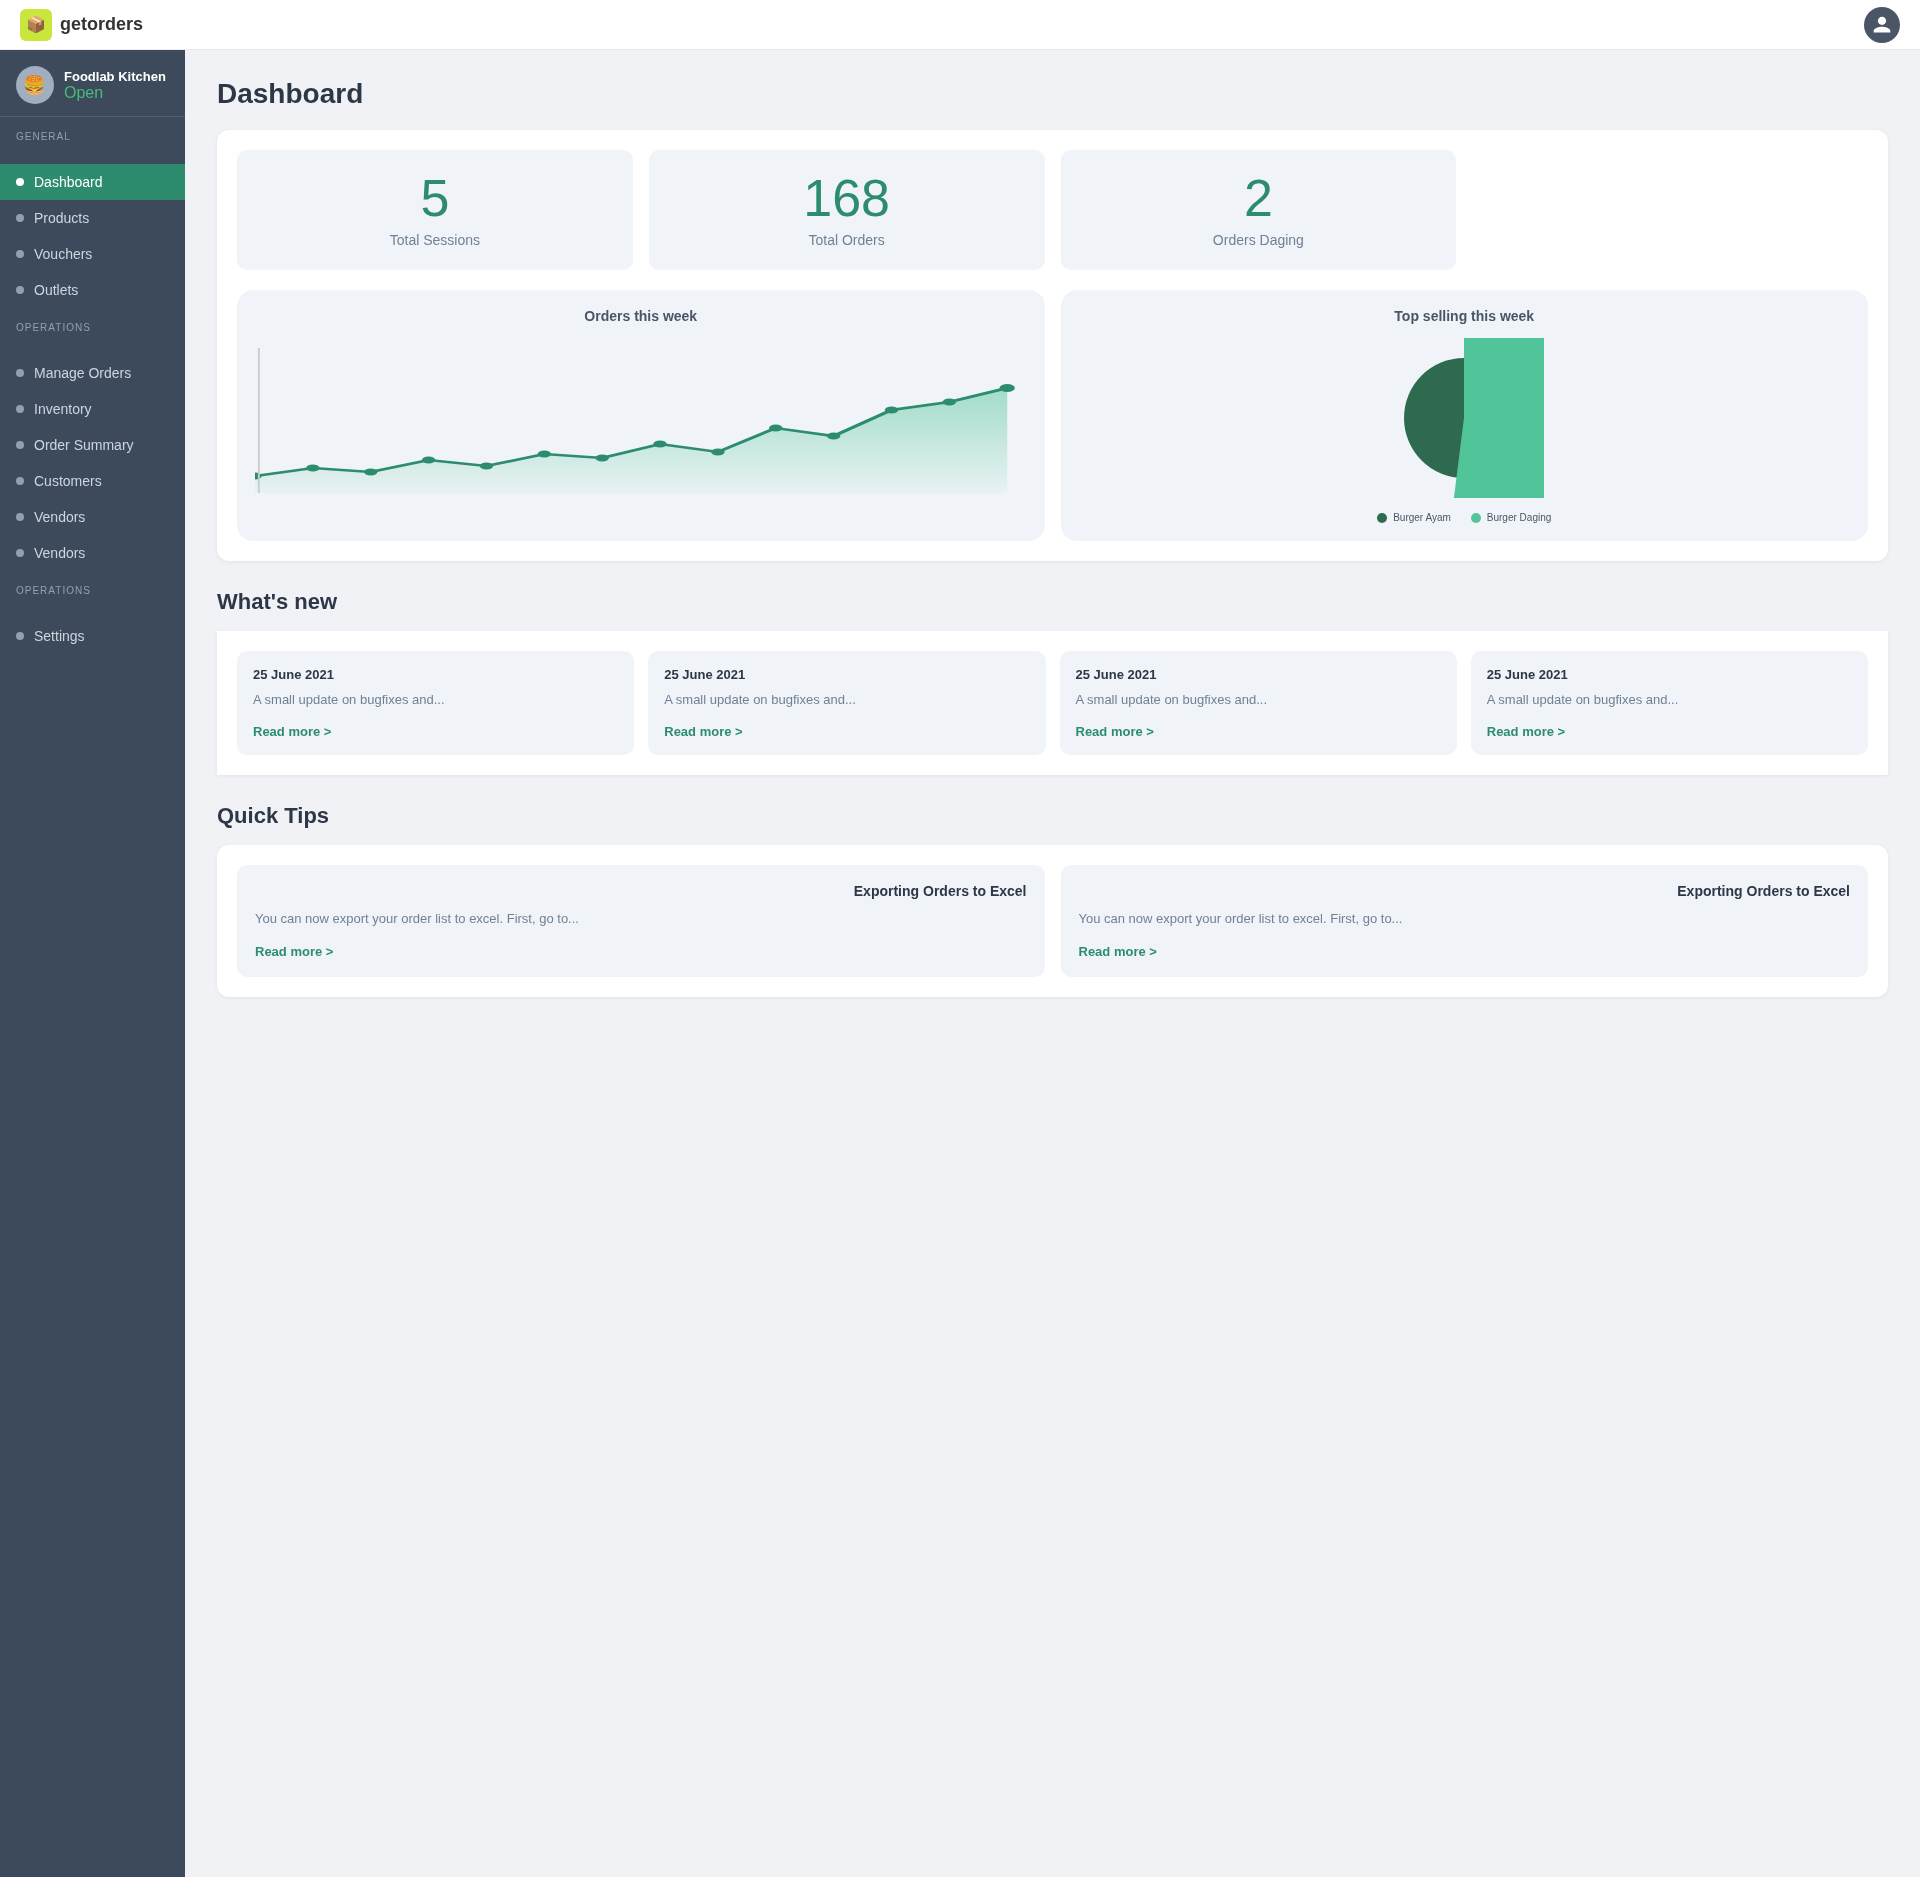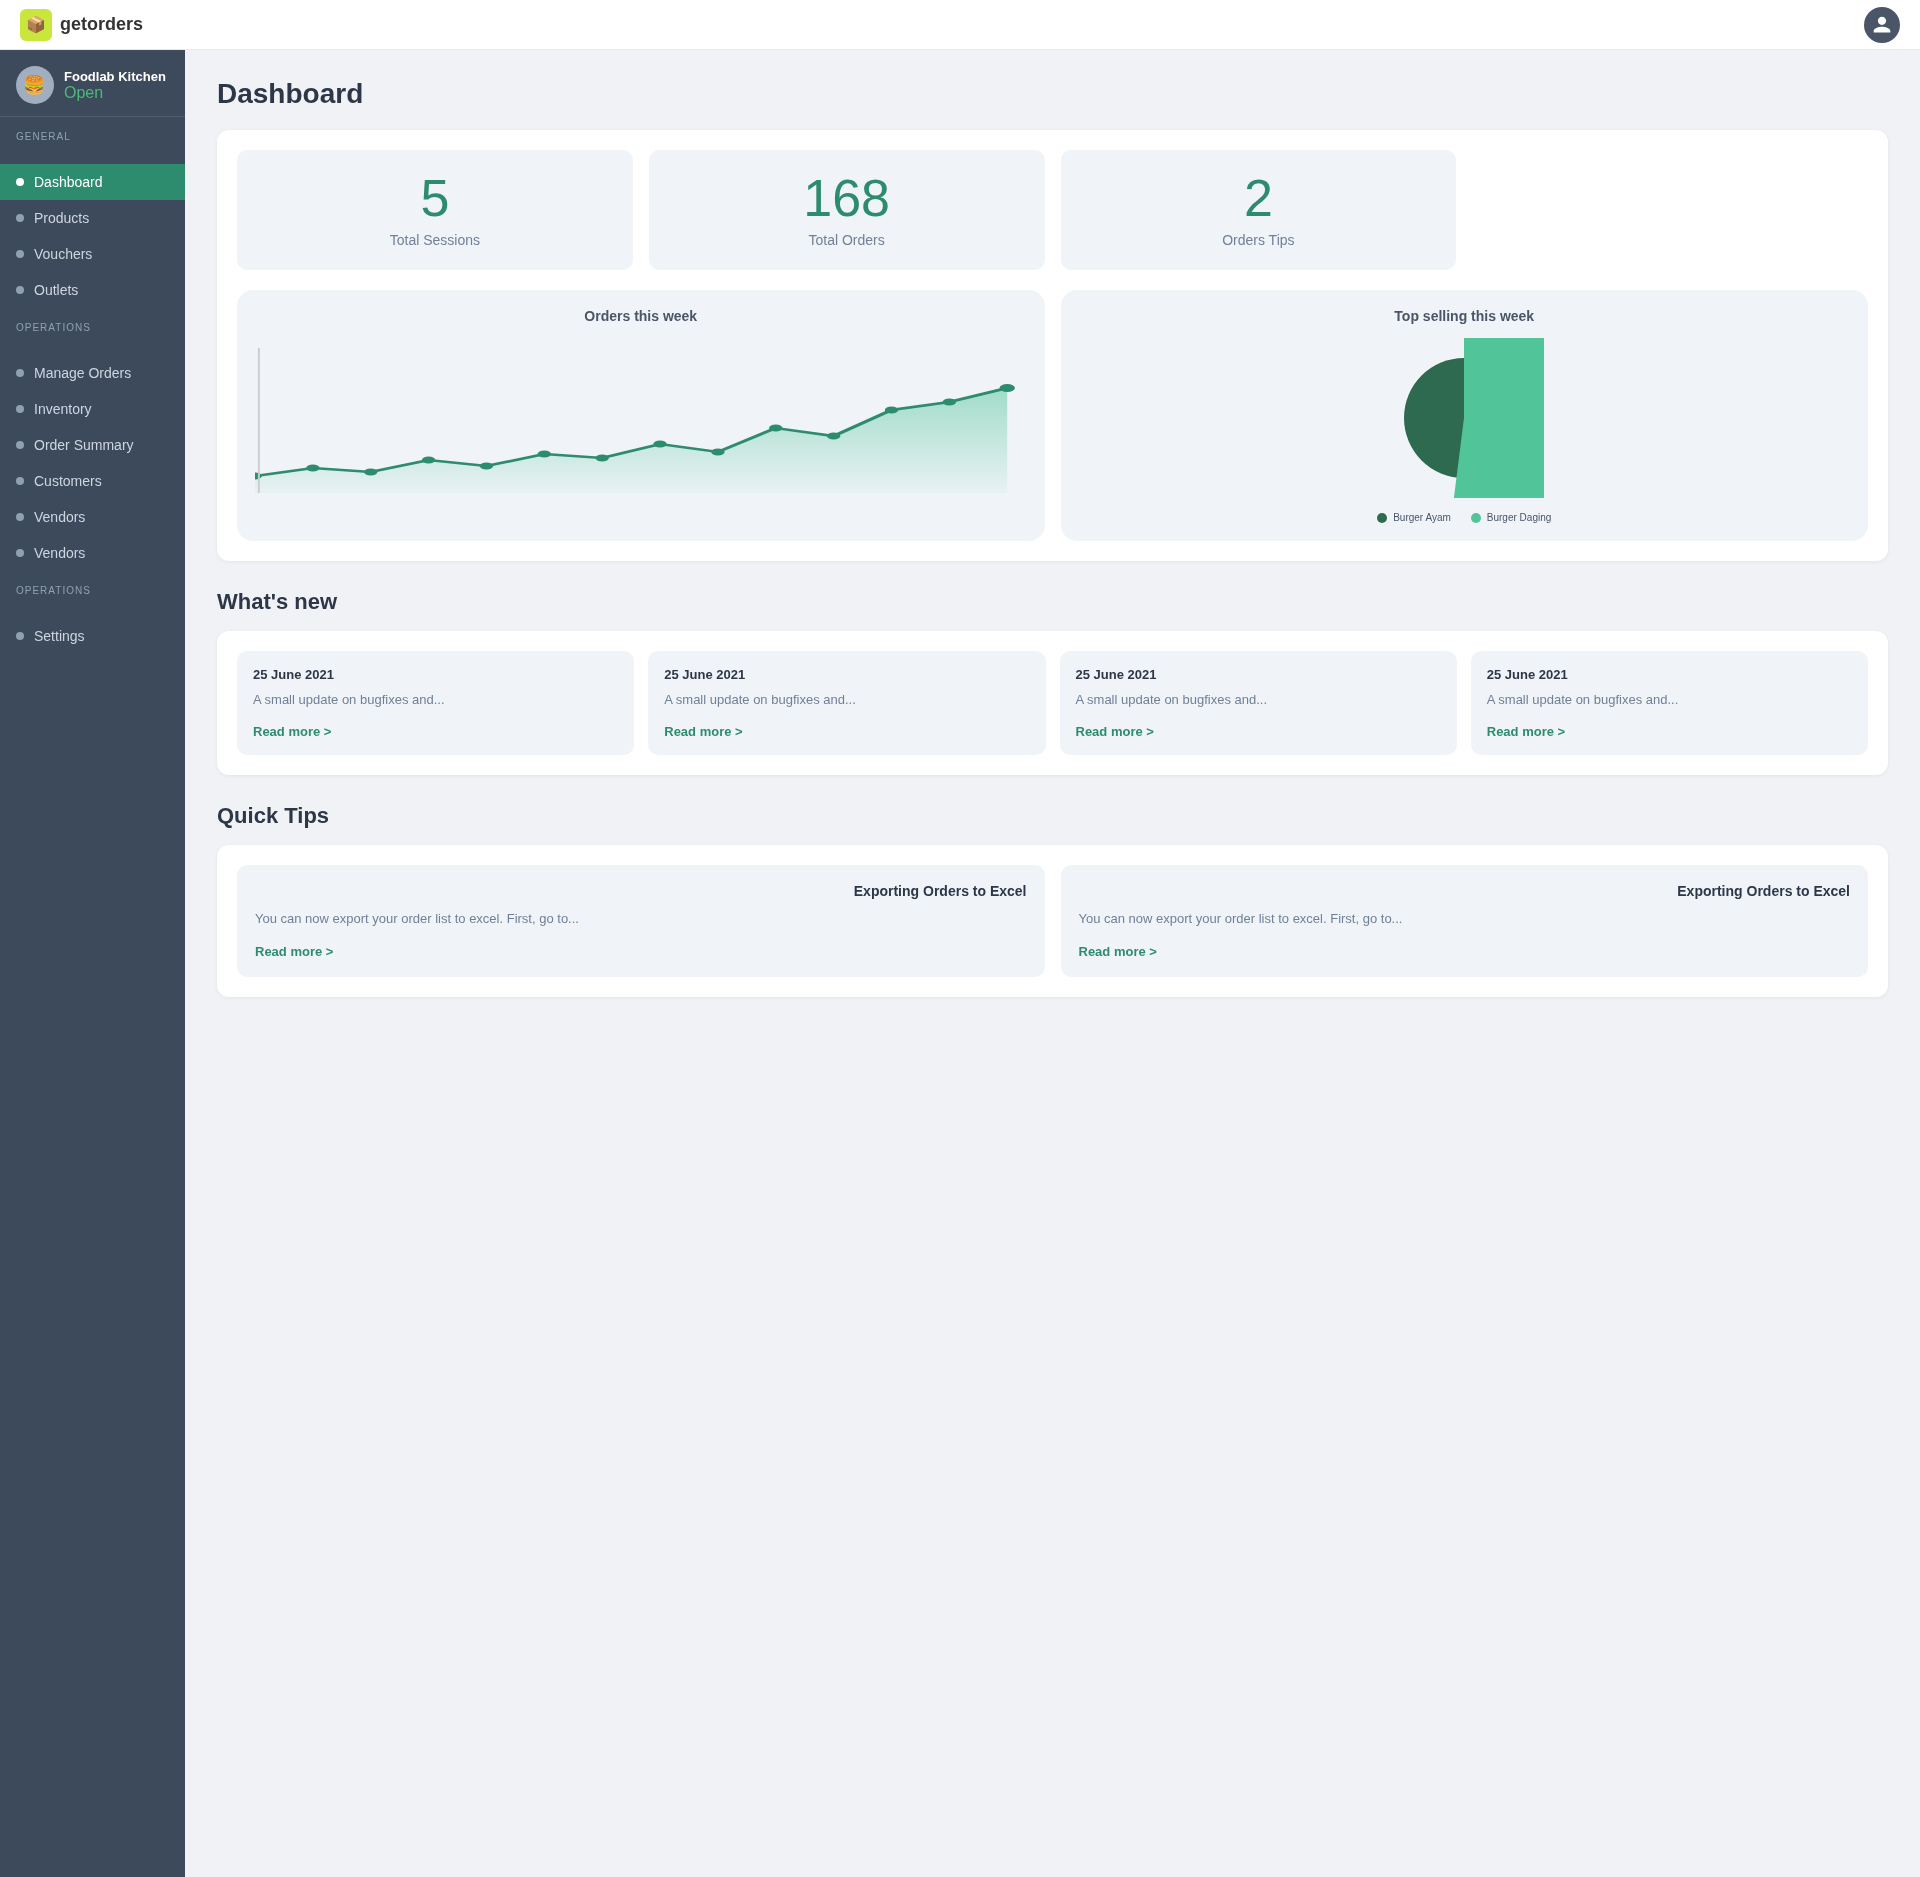--- a/index.html
+++ b/index.html
@@ -116,21 +116,21 @@
     .pie-chart-wrap {
       display: flex; flex-direction: column; align-items: center; gap: 14px;
     }
     .pie-svg { width: 160px; height: 160px; }
     .pie-legend { display: flex; gap: 20px; }
     .legend-item { display: flex; align-items: center; gap: 6px; font-size: 10px; color: #4a5568; }
     .legend-dot { width: 10px; height: 10px; border-radius: 50%; }
 
     
     .whats-new-section {
-      background: #fff; border-radius: 12px; padding: 20px;
+      background: #fff; border-radius: 0; padding: 20px;
       box-shadow: 0 1px 4px rgba(0,0,0,0.06);
     }
     .news-grid { display: grid; grid-template-columns: repeat(4, 1fr); gap: 14px; }
     .news-card {
       background: #f0f4f8; border-radius: 10px; padding: 16px;
     }
     .news-date { font-size: 13px; font-weight: 700; color: #2d3748; margin-bottom: 8px; }
     .news-body { font-size: 13px; color: #718096; margin-bottom: 14px; line-height: 1.5; }
     .read-more { font-size: 13px; color: #2d8c6e; font-weight: 600; cursor: pointer; }
 
@@ -234,21 +234,21 @@
         <div class="stat-card">
           <div class="stat-number">5</div>
           <div class="stat-label">Total Sessions</div>
         </div>
         <div class="stat-card">
           <div class="stat-number">168</div>
           <div class="stat-label">Total Orders</div>
         </div>
         <div class="stat-card">
           <div class="stat-number">2</div>
-          <div class="stat-label">Orders Tips</div>
+          <div class="stat-label">Orders Daging</div>
         </div>
       </div>
 
       <div class="charts-row">
 
         <div class="chart-card">
           <div class="chart-title">Orders this week</div>
           <div class="line-chart-wrap">
             <svg width="100%" height="160" viewBox="0 0 400 160" preserveAspectRatio="none">
               <defs>

